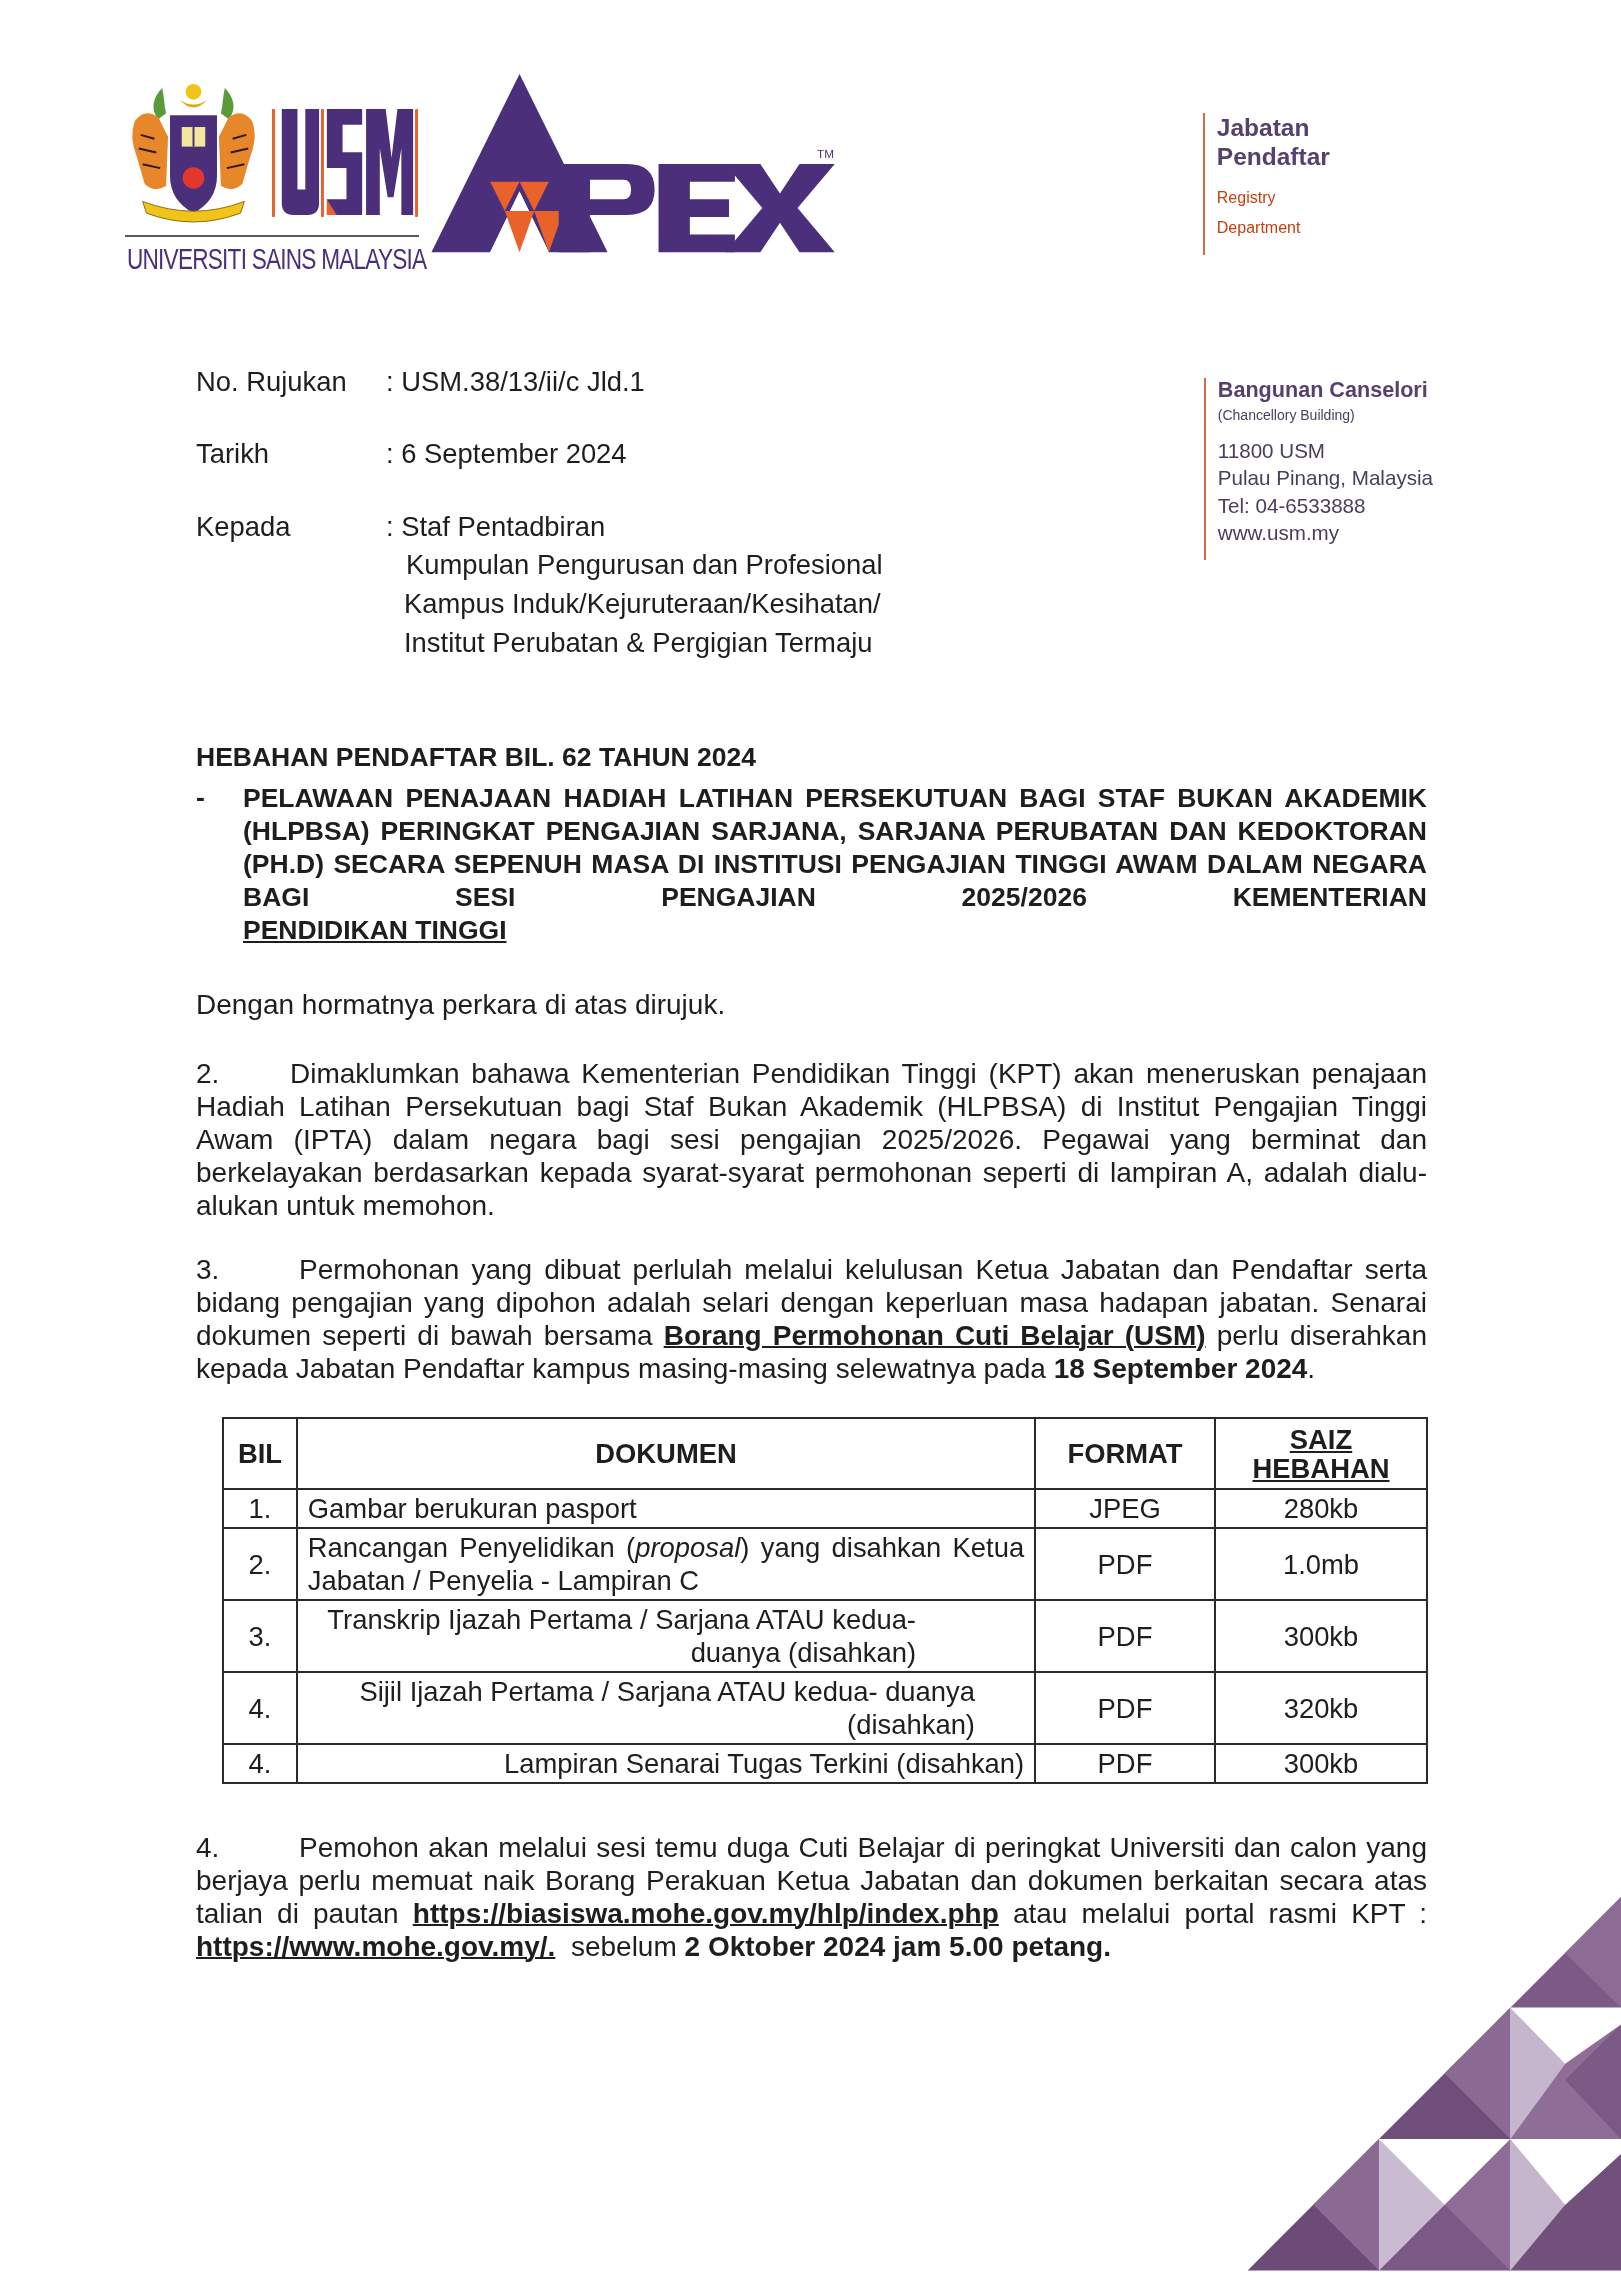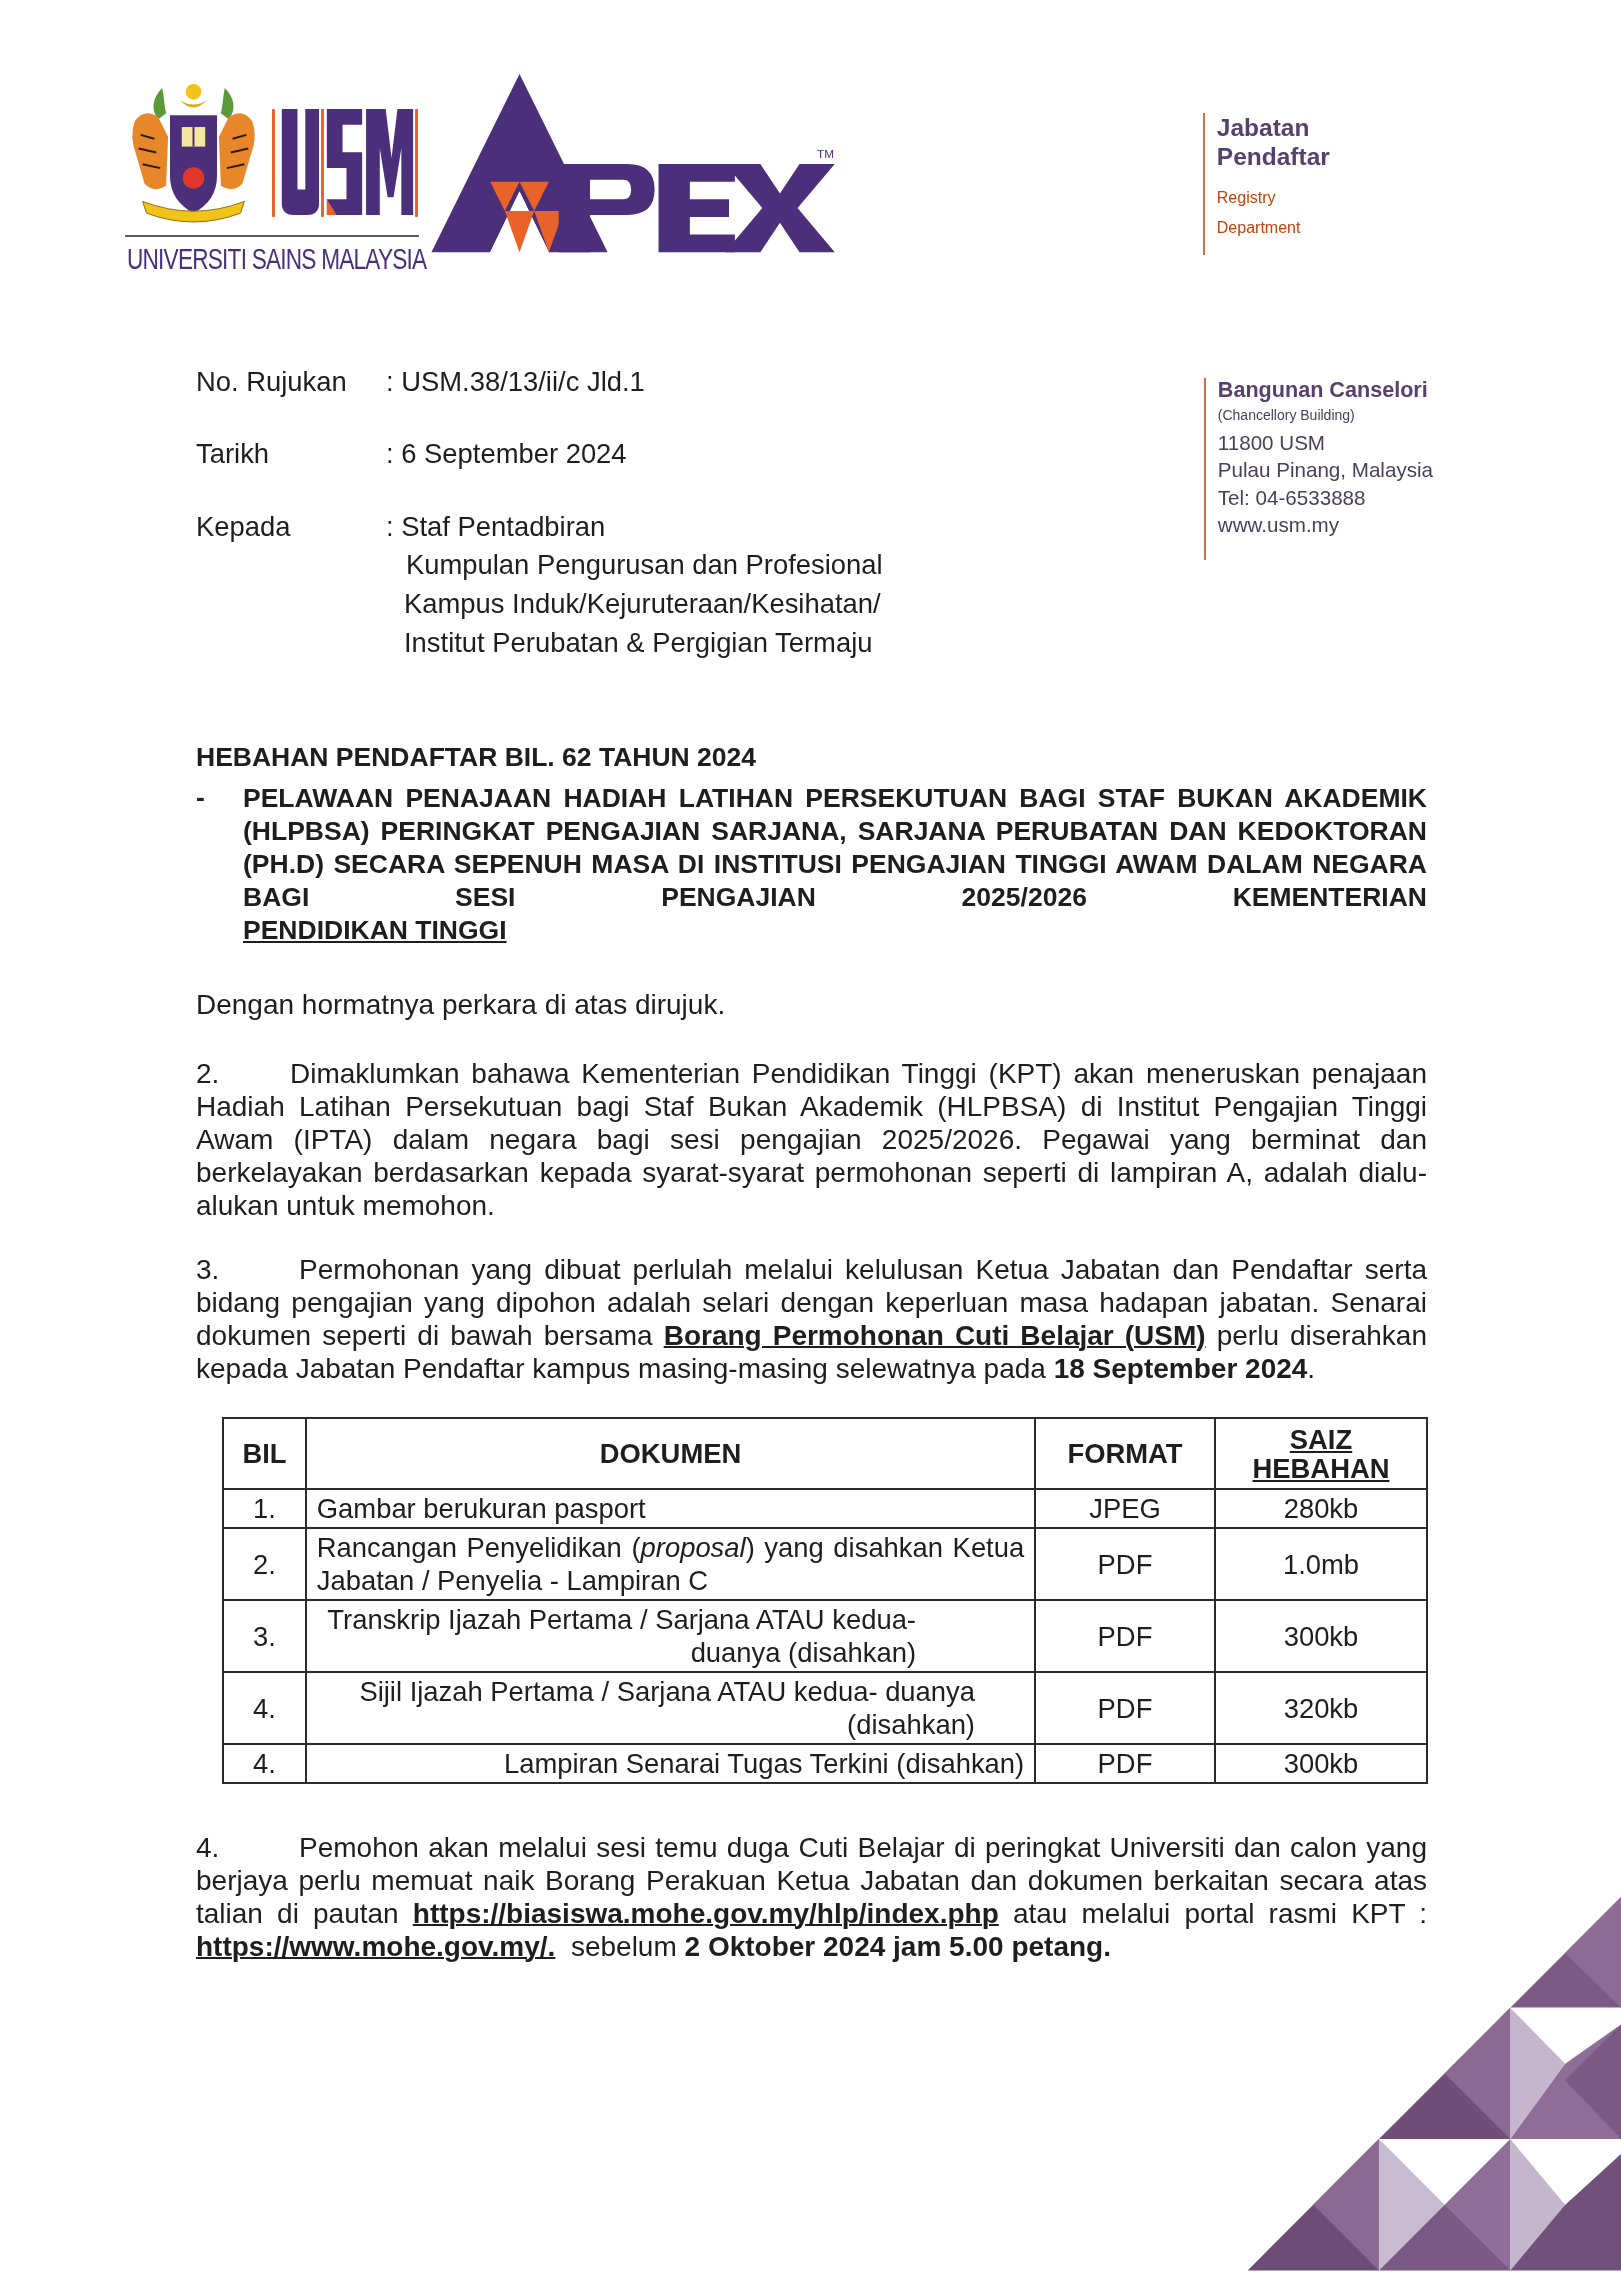--- a/index.html
+++ b/index.html
@@ -16,21 +16,21 @@
     .apex-logo { position: absolute; left: 431px; top: 74px; width: 412px; height: 186px; }
 
     .dept-block { position: absolute; left: 1203px; top: 113px; border-left: 2.9px solid #c8714a; padding-left: 11.8px; height: 142px; }
     .dept-title { font-weight: 700; font-size: 24.5px; line-height: 29px; color: #58406e; }
     .dept-sub { margin-top: 11.8px; font-size: 16px; line-height: 30px; color: #c2410c; }
 
     .addr-block { position: absolute; left: 1204px; top: 378px; border-left: 2.9px solid #c8714a; padding-left: 11.8px; height: 182px; }
     .addr-name { font-weight: 700; font-size: 21.6px; line-height: 24.5px; color: #58406e; }
     .addr-en { font-size: 14px; line-height: 24.5px; color: #4a3e5c; }
     .addr-line { font-size: 20.6px; line-height: 27.4px; color: #4a3e5c; }
-    .addr-line.first { margin-top: 2px; }
+    .addr-line.first { margin-top: 10px; }
 
     
     .ref-row { position: absolute; left: 196px; font-size: 27.4px; line-height: 33px; color: #1e1e1e; }
     .ref-label { position: absolute; left: 0; white-space: nowrap; }
     .ref-value { position: absolute; left: 190px; white-space: nowrap; }
     .ref-extra { position: absolute; left: 208px; white-space: nowrap; font-size: 27.4px; line-height: 40px; }
 
     
     .subject-head { position: absolute; left: 196px; top: 741px; font-weight: 700; font-size: 26.5px; line-height: 33px; }
     .subject-dash { position: absolute; left: 196px; top: 782px; font-weight: 700; font-size: 26.5px; }
@@ -42,21 +42,21 @@
     .para .num.wide { width: 103px; }
     .para u { text-decoration: underline; text-decoration-thickness: 2px; }
     .para b { font-weight: 700; }
 
     
     .doc-table { position: absolute; left: 222px; top: 1417px; width: 1206px; border-collapse: collapse; font-size: 27.4px; }
     .doc-table th, .doc-table td { border: 2px solid #2a2a2a; padding: 2px 9.8px; vertical-align: middle; line-height: 33px; font-weight: 400; text-align: right; }
     .doc-table th { font-weight: 700; text-align: center; height: 71px; }
     .doc-table td.c { text-align: center; }
     .doc-table td.doc { text-align: justify; }
-    .col-bil { width: 83px; }
+    .col-bil { width: 74px; }
     .col-fmt { width: 180px; }
     .col-size { width: 212px; text-decoration: underline; }
     .doc-table th.size-head { line-height: 29px; }
 
     
     .corner-deco { position: absolute; left: 1230px; top: 1897px; width: 391px; height: 397px; }
   </style>
 </head>
 <body>
 

